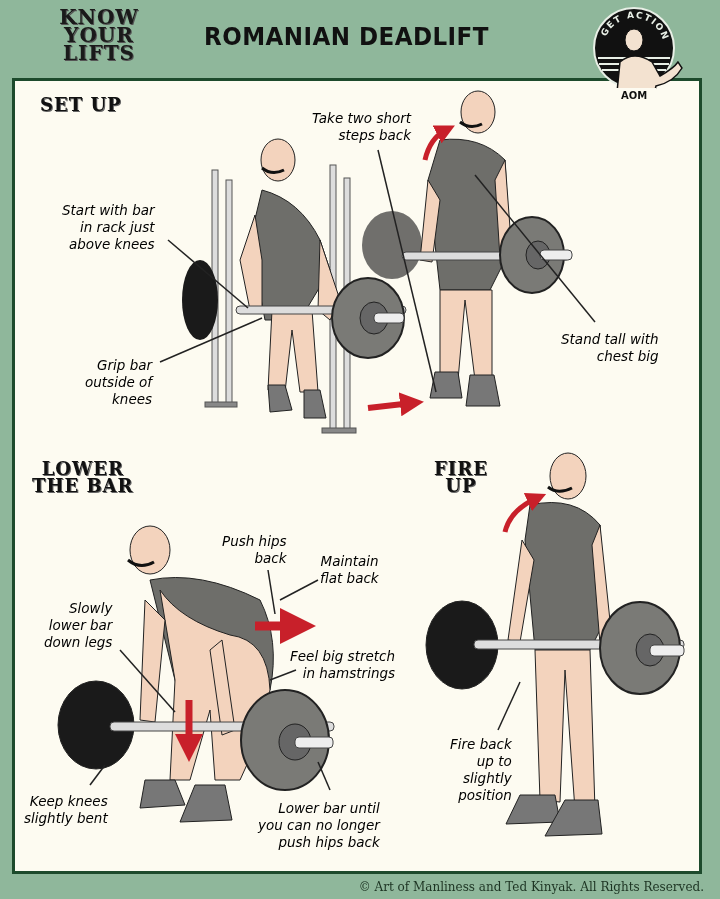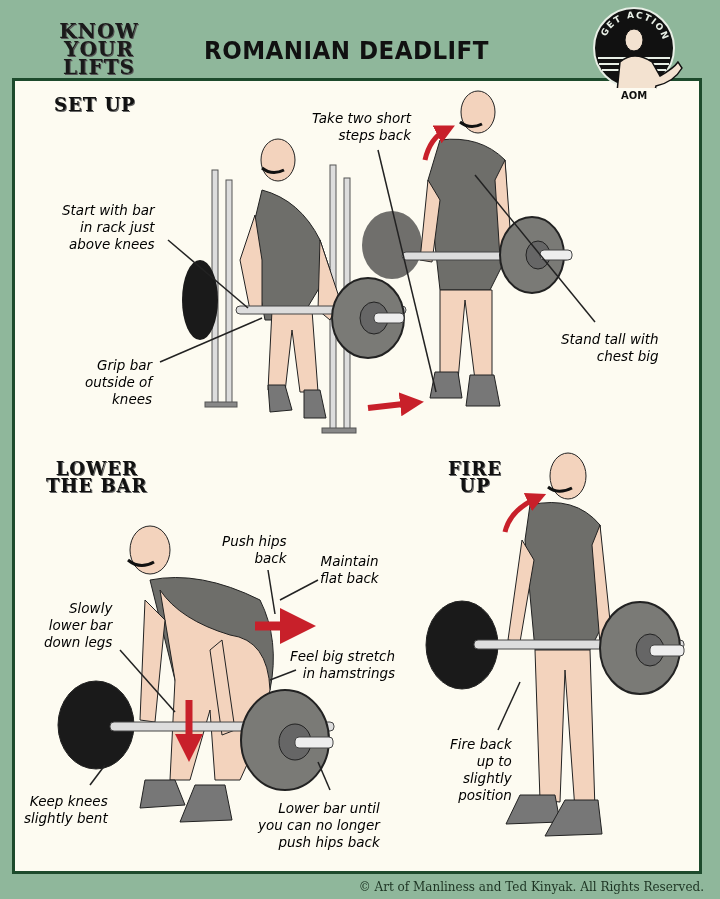--- a/index.html
+++ b/index.html
@@ -1,24 +1,24 @@
 <!DOCTYPE html>
 <html><head>
 <meta charset="utf-8">
 <style>
   html, body { margin:0; padding:0; }
   body { width:720px; height:899px; background:#8fb79b; position:relative; overflow:hidden; font-family:"DejaVu Sans", sans-serif; }
-  .header { position:absolute; left:0; top:0; width:668px; height:78px;margin-top:14px; }
+  .header { position:absolute; left:0; top:0; width:668px; height:78px; }
   .series-logo { position:absolute; left:40px; top:8px; width:118px; font-family:"DejaVu Serif", serif; font-weight:bold; font-size:20px; line-height:18px; text-align:center; color:#1a1a1a; letter-spacing:1px; text-shadow:1px 1px 0 #555; }
   .series-logo span { display:block; }
   .main-title { position:absolute; left:204px; top:22px; font-size:25px; font-weight:bold; color:#111; letter-spacing:0.5px; transform:scaleX(0.92); transform-origin:left; }
   .badge { position:absolute; left:590px; top:6px; width:96px; height:96px; z-index:5; }
   .panel { position:absolute; left:12px; top:78px; width:690px; height:796px; background:#fdfbf1; border:3px solid #1d4a2c; box-sizing:border-box; }
   .section-title { position:absolute; font-family:"DejaVu Serif", serif; font-weight:bold; color:#111; font-size:18px; line-height:17px; letter-spacing:1px; text-shadow:1px 1px 0 #666; text-align:center; }
-  .section-title span { display:block;margin-left:14px; }
+  .section-title span { display:block; }
   .caption { position:absolute; font-style:italic; font-size:13.5px; line-height:17px; color:#000000; text-align:right; white-space:nowrap; }
   .art { position:absolute; left:0; top:0; width:720px; height:899px; pointer-events:none; }
   .copyright { position:absolute; right:16px; top:880px; font-family:"DejaVu Serif", serif; font-size:12px; color:#1c3322; }
 </style>
 </head>
 <body>
 
 <div class="header">
   <div class="series-logo">
     <span>KNOW</span>

